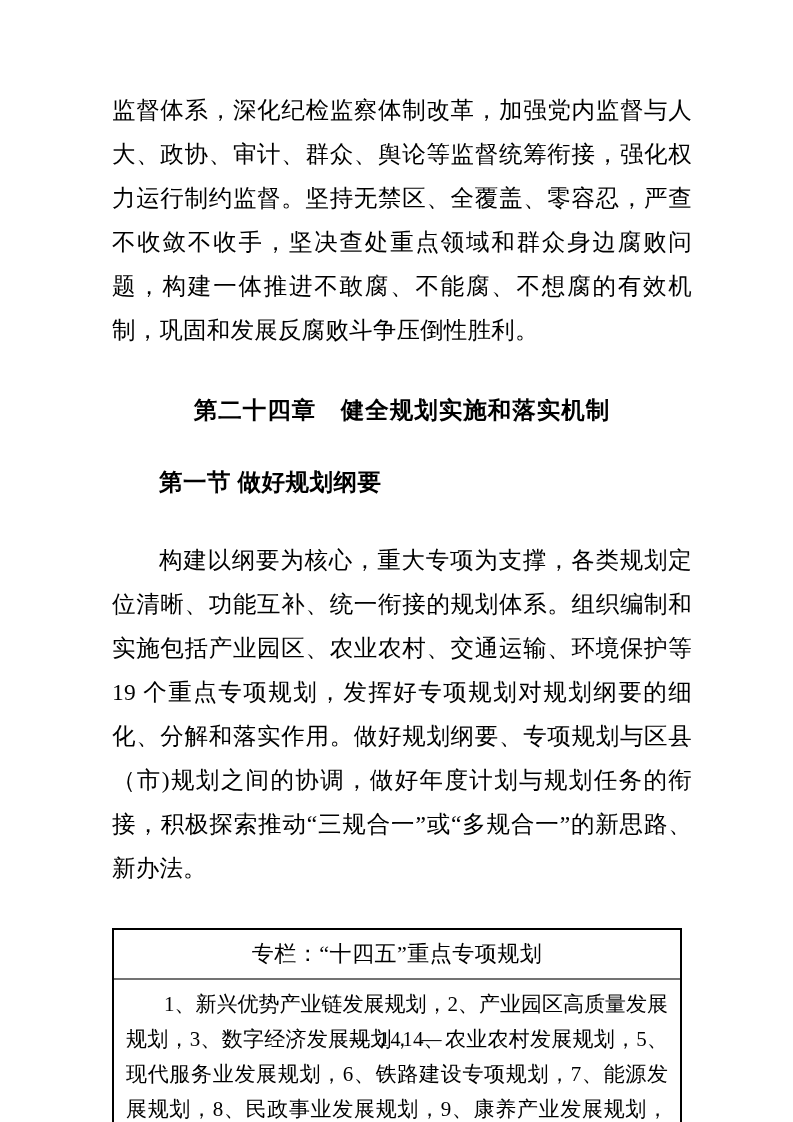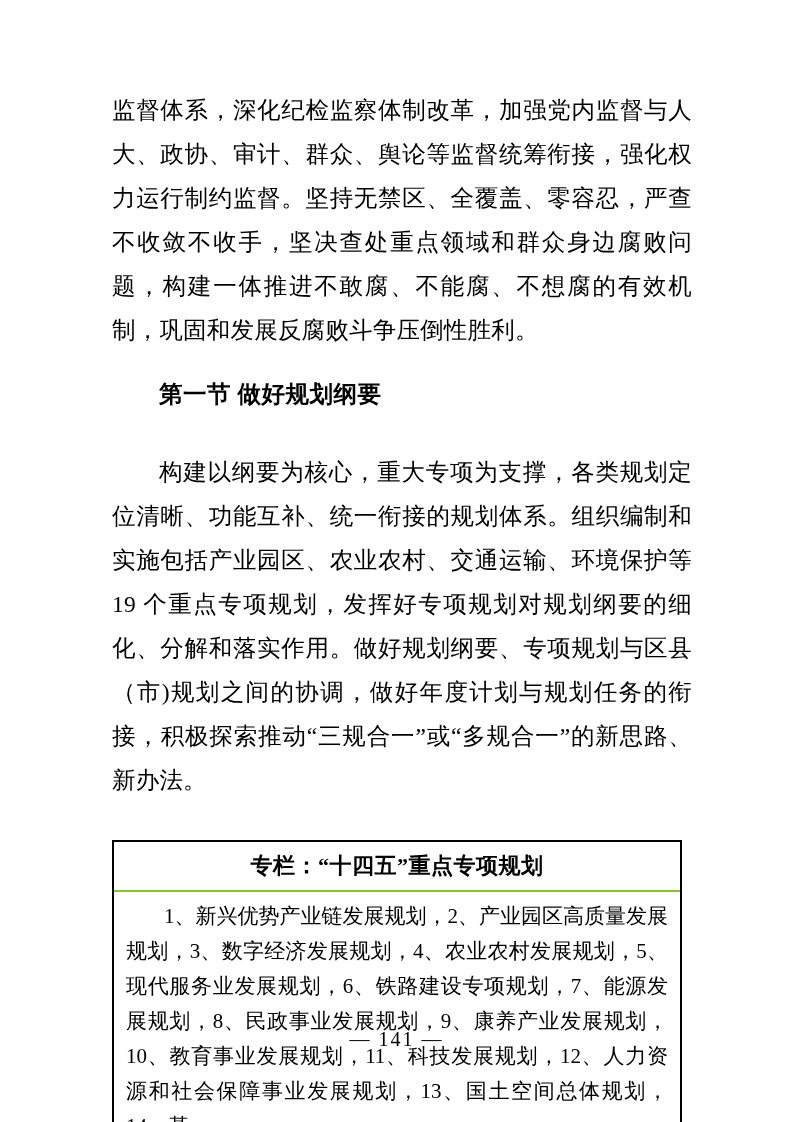--- a/index.html
+++ b/index.html
@@ -63,23 +63,23 @@
   }
   .box {
     margin-top: 38px;
     border: 2px solid #000000;
     width: 570px;
     box-sizing: border-box;
   }
   .box-title {
     text-align: center;
     font-size: 22px;
-    font-weight: bold;
+    font-weight: normal;
     padding: 9px 0 9px 0;
-    border-bottom: 2px solid #84cc16;
+    border-bottom: 2px solid #737373;
     letter-spacing: 0.5px;
   }
   .box-body {
     font-size: 21px;
     line-height: 35px;
     padding: 7px 12px 4px 12px;
     text-align: justify;
     text-justify: inter-ideograph;
     text-indent: 38px;
   }
@@ -95,20 +95,21 @@
 </style>
 </head>
 <body>
 
 <div class="page">
 
   <div class="content">
 
     <p class="para">监督体系，深化纪检监察体制改革，加强党内监督与人大、政协、审计、群众、舆论等监督统筹衔接，强化权力运行制约监督。坚持无禁区、全覆盖、零容忍，严查不收敛不收手，坚决查处重点领域和群众身边腐败问题，构建一体推进不敢腐、不能腐、不想腐的有效机制，巩固和发展反腐败斗争压倒性胜利。</p>
 
+    <h2 class="chapter-title">第二十四章　健全规划实施和落实机制</h2>
 
     <h3 class="section-title">第一节 做好规划纲要</h3>
 
     <div class="spacer"></div>
 
     <p class="para para-indent">构建以纲要为核心，重大专项为支撑，各类规划定位清晰、功能互补、统一衔接的规划体系。组织编制和实施包括产业园区、农业农村、交通运输、环境保护等 19 个重点专项规划，发挥好专项规划对规划纲要的细化、分解和落实作用。做好规划纲要、专项规划与区县（市)规划之间的协调，做好年度计划与规划任务的衔接，积极探索推动“三规合一”或“多规合一”的新思路、新办法。</p>
 
     <div class="box">
       <div class="box-title">专栏：“十四五”重点专项规划</div>
       <div class="box-body">1、新兴优势产业链发展规划，2、产业园区高质量发展规划，3、数字经济发展规划，4、农业农村发展规划，5、现代服务业发展规划，6、铁路建设专项规划，7、能源发展规划，8、民政事业发展规划，9、康养产业发展规划，10、教育事业发展规划，11、科技发展规划，12、人力资源和社会保障事业发展规划，13、国土空间总体规划，14、基</div>

